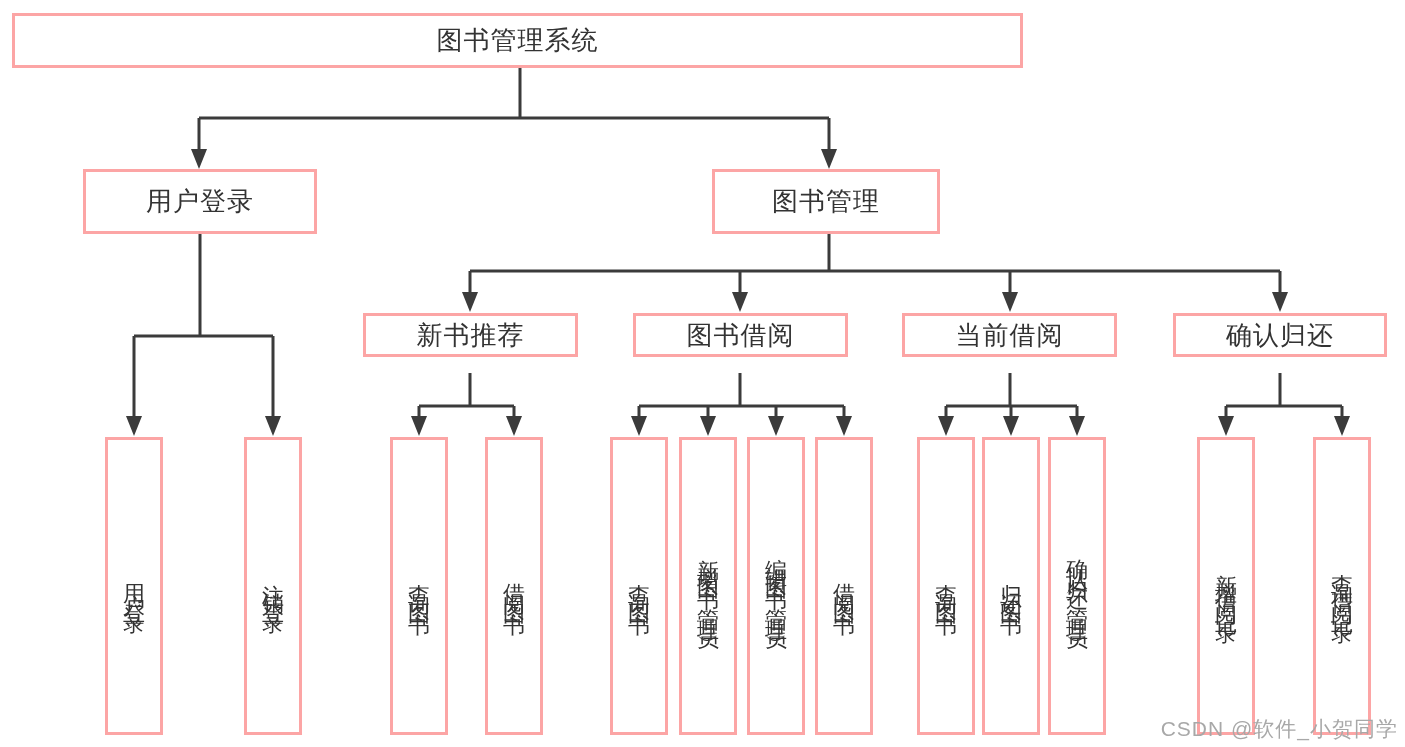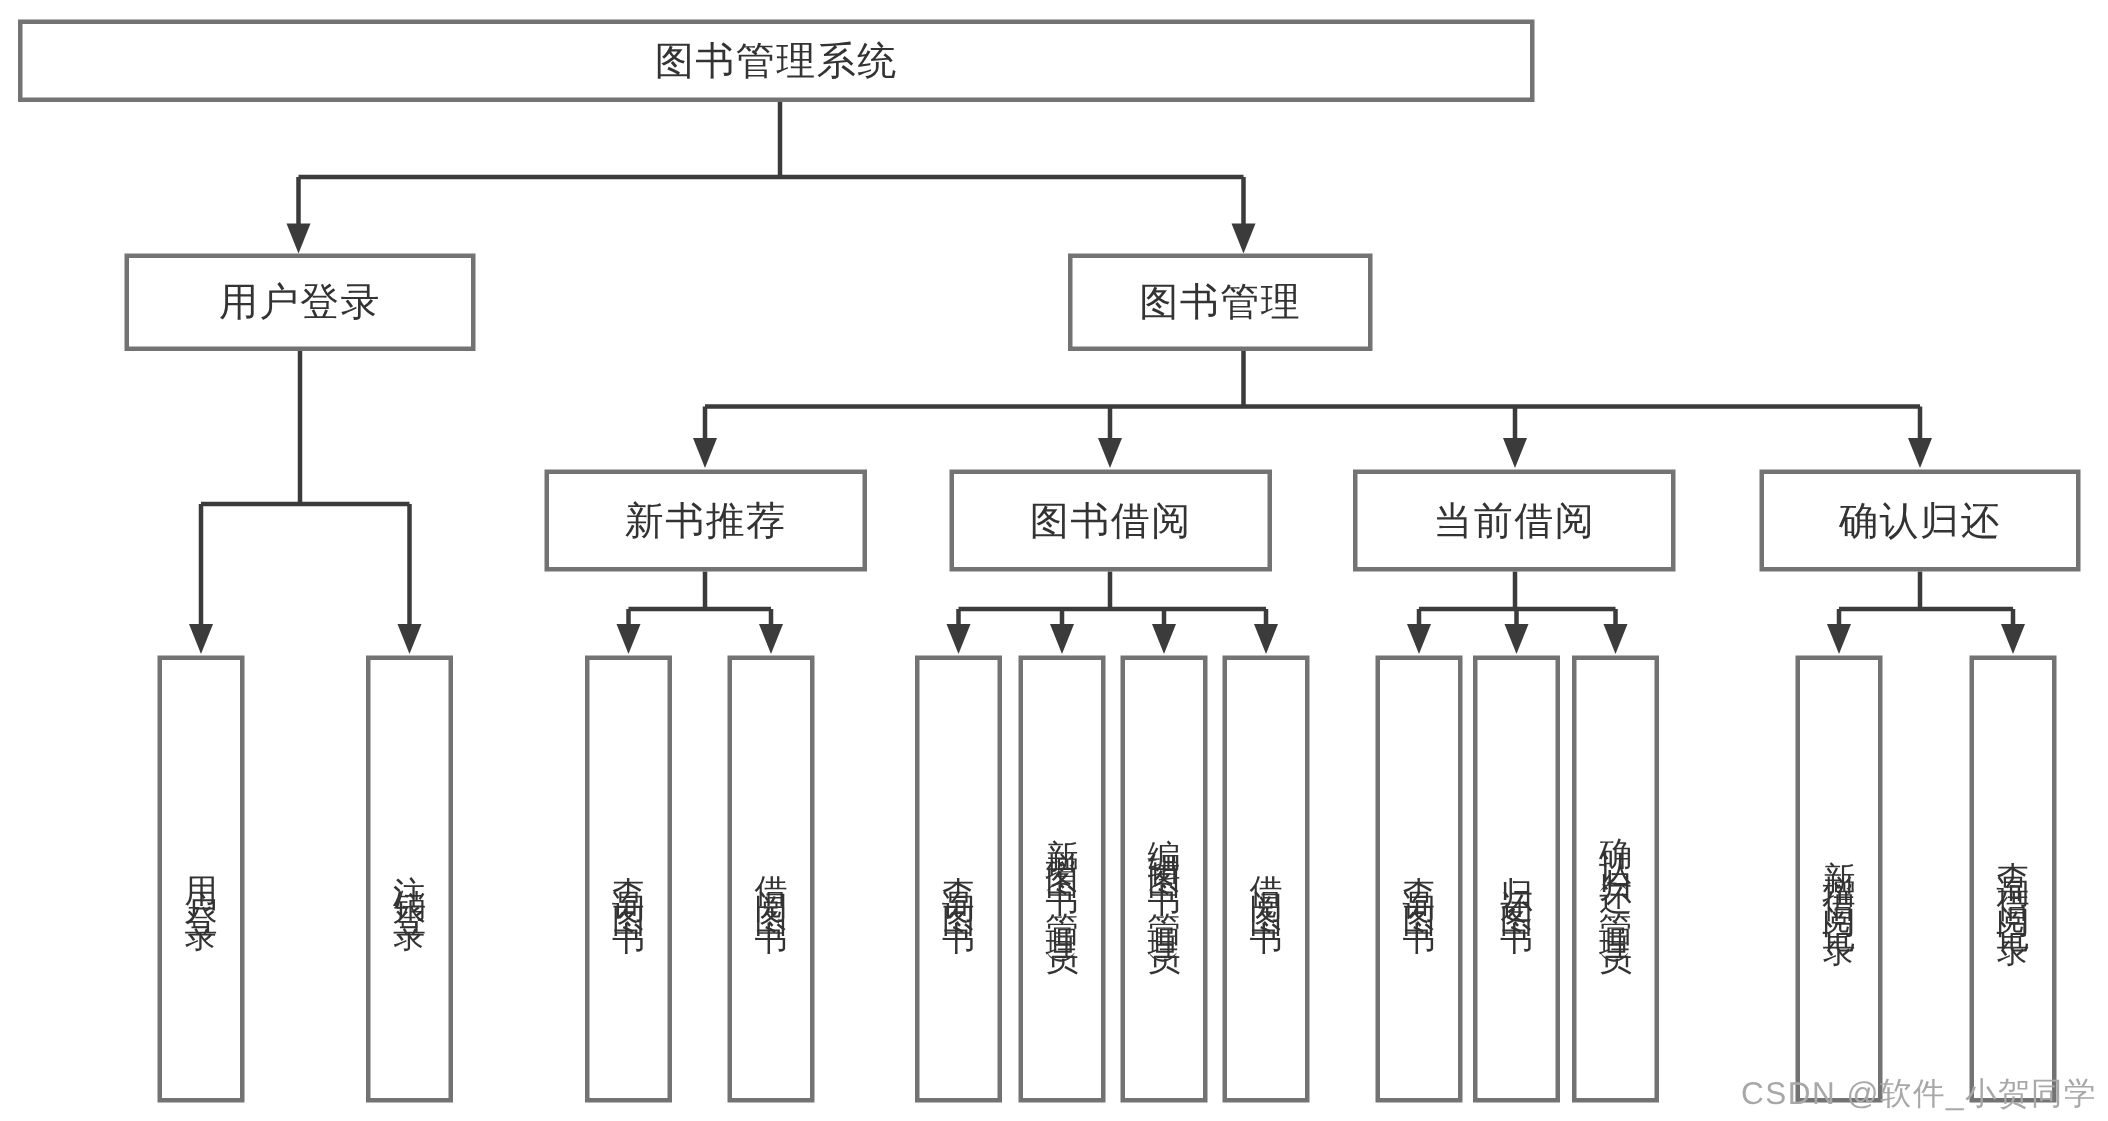--- a/index.html
+++ b/index.html
@@ -15,21 +15,21 @@
     background: #ffffff;
   }
   #connectors {
     position: absolute; left: 0; top: 0;
     width: 1405px; height: 747px;
     z-index: 1;
   }
   .box {
     position: absolute;
     box-sizing: border-box;
-    border: 3px solid #737373;
+    border: 3px solid #fca5a5;
     background: #ffffff;
     display: flex;
     align-items: center;
     justify-content: center;
     color: #333333;
     z-index: 2;
   }
   .hbox { font-size: 26px; letter-spacing: 1px; }
   .leaf {
     writing-mode: vertical-rl;
@@ -37,23 +37,23 @@
     font-size: 22px;
     letter-spacing: 10px;
     top: 437px;
     width: 58px;
     height: 298px;
   }
   
   .n-root { left: 12px;  top: 13px;  width: 1011px; height: 55px; }
   
   .n-user { left: 83px;  top: 169px; width: 234px; height: 65px; }
-  .n-mgmt { left: 712px; top: 169px; width: 203px; height: 65px; }
+  .n-mgmt { left: 712px; top: 169px; width: 228px; height: 65px; }
   
-  .n-l3   { top: 313px; width: 215px; height: 68px; }
+  .n-l3   { top: 313px; width: 215px; height: 44px; }
   .n-rec  { left: 363px; }
   .n-bor  { left: 633px; width: 215px; }
   .n-cur  { left: 902px; }
   .n-his  { left: 1173px; width: 214px; }
   
   .lf-a1 { left: 105px; }
   .lf-a2 { left: 244px; }
   .lf-b1 { left: 390px; }
   .lf-b2 { left: 485px; }
   .lf-c1 { left: 610px; }

